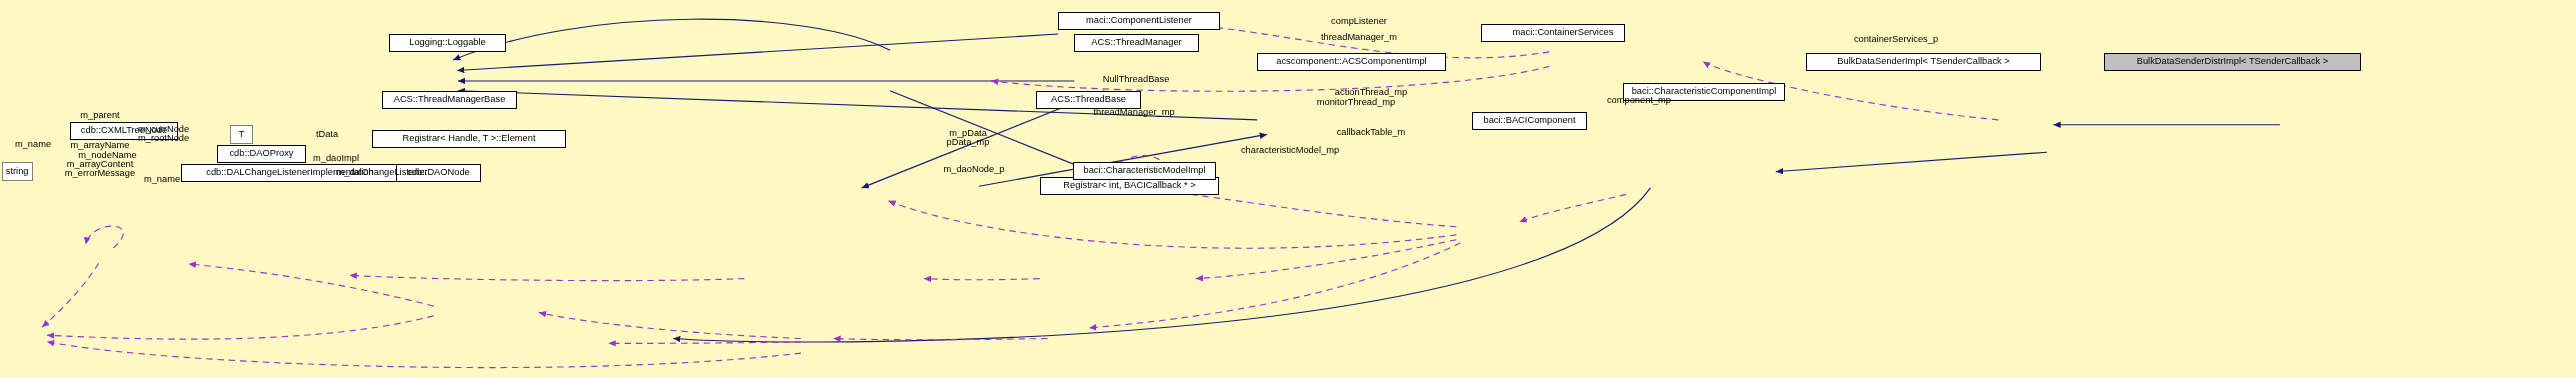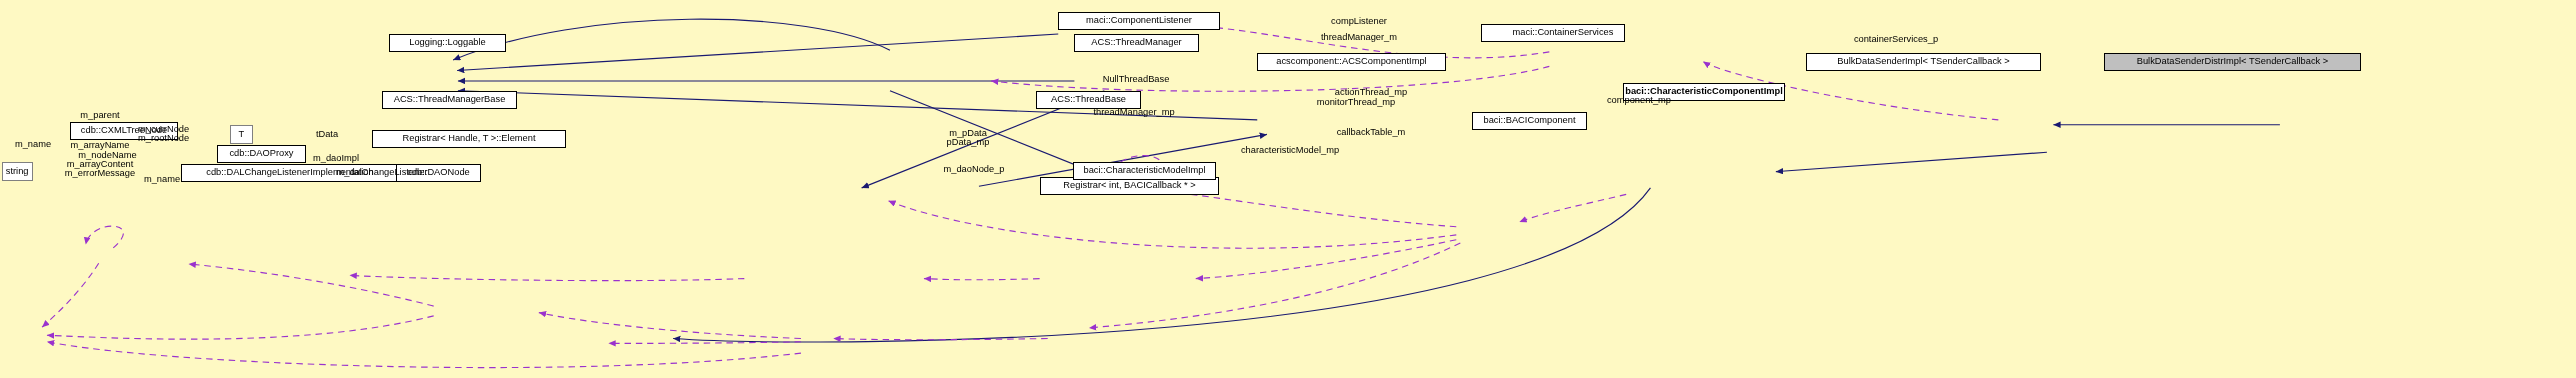--- a/index.html
+++ b/index.html
@@ -128,21 +128,21 @@
   <div class="node" style="left:389px;top:34px;width:117px;">Logging::Loggable</div>
 
   <div class="node" style="left:1074px;top:34px;width:125px;">ACS::ThreadManager</div>
 
   <div class="node" style="left:1257px;top:53px;width:189px;">acscomponent::ACSComponentImpl</div>
 
   <div class="node highlight" style="left:2104px;top:53px;width:257px;">BulkDataSenderDistrImpl&lt; TSenderCallback &gt;</div>
 
   <div class="node" style="left:1806px;top:53px;width:235px;">BulkDataSenderImpl&lt; TSenderCallback &gt;</div>
 
-  <div class="node" style="left:1623px;top:83px;width:162px;font-weight:bold;">baci::CharacteristicComponentImpl</div>
+  <div class="node" style="left:1623px;top:83px;width:162px;">baci::CharacteristicComponentImpl</div>
 
   <div class="node" style="left:382px;top:91px;width:135px;">ACS::ThreadManagerBase</div>
 
   <div class="node" style="left:1036px;top:91px;width:105px;">ACS::ThreadBase</div>
 
   <div class="node" style="left:1472px;top:112px;width:115px;">baci::BACIComponent</div>
 
   <div class="node" style="left:70px;top:122px;width:108px;">cdb::CXMLTreeNode</div>
 
   <div class="node thin" style="left:230px;top:125px;width:22.7px;height:19.4px;">T</div>

